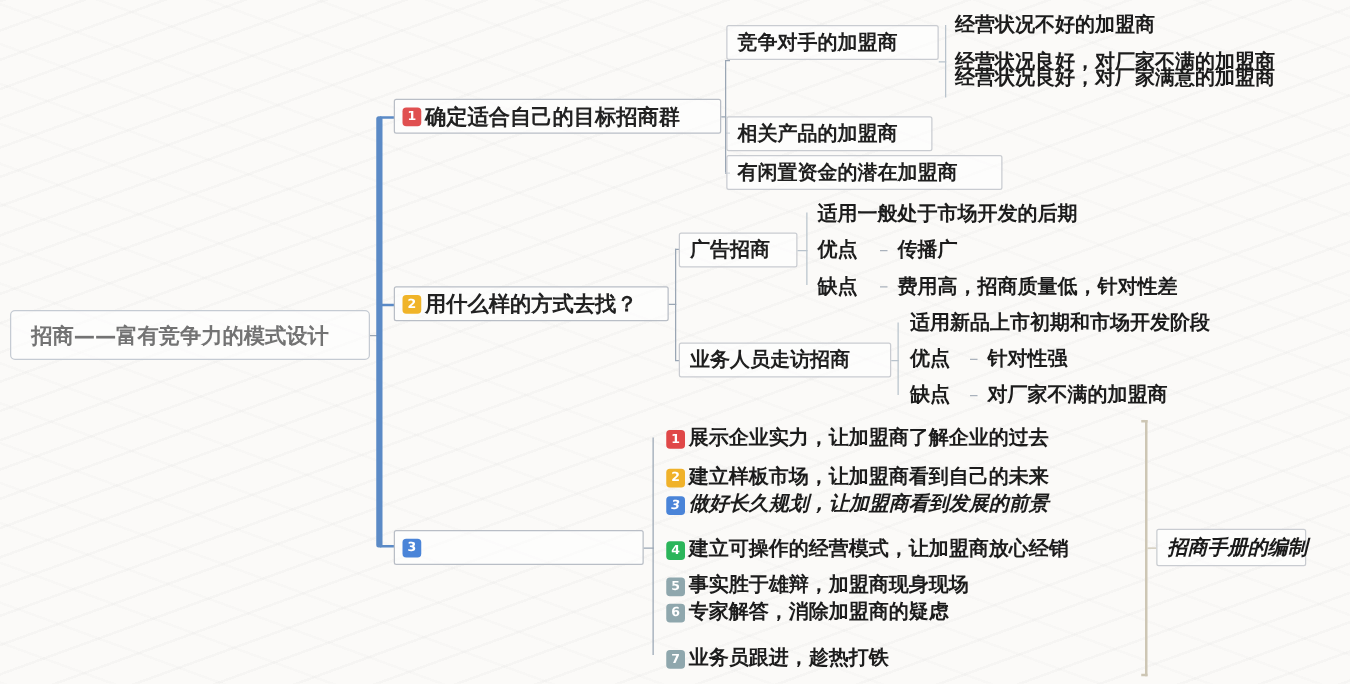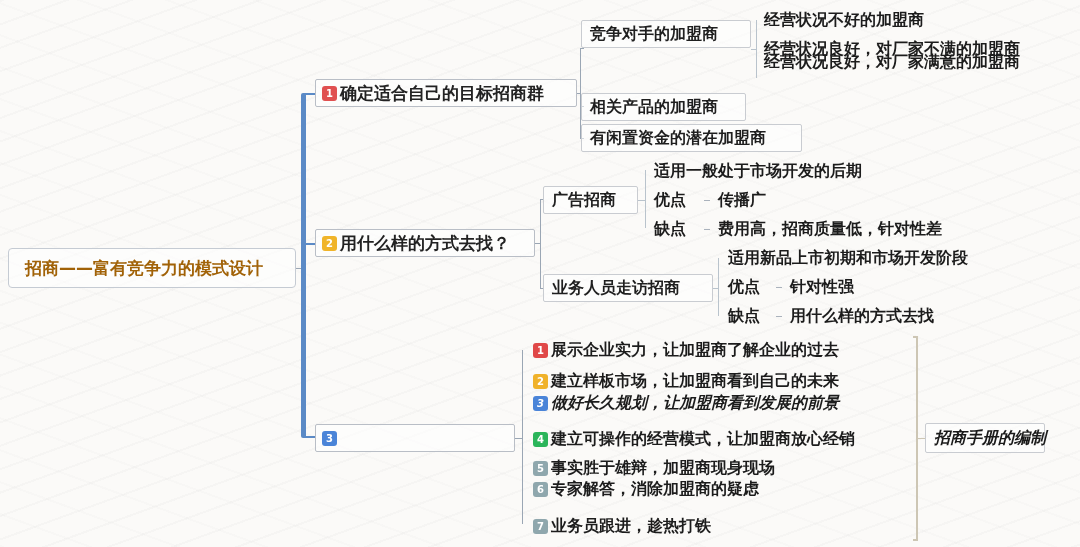--- a/index.html
+++ b/index.html
@@ -19,21 +19,21 @@
     border: 1px solid #c9ccd1;
     border-radius: 2px;
     white-space: nowrap;
     font-weight: bold;
     display: flex; align-items: center;
   }
   .root {
     left: 8px; top: 248px; width: 288px; height: 40px;
     border-color: #c5cbd3;
     border-radius: 4px;
-    font-size: 17px; color: #a16207;
+    font-size: 17px; color: #737373;
     padding-left: 16px;
   }
   .l1 { font-size: 17px; color: #222; padding: 0 6px 0 6px; height: 28px; border-color:#b9bec6; }
   .l2 { font-size: 16px; color: #1f1f1f; padding: 0 8px; height: 28px; }
   .leaf {
     position: absolute; white-space: nowrap; font-weight: bold;
     font-size: 16px; color: #1c1c1c; line-height: 20px;
   }
   .badge {
     display: inline-block; width: 15px; height: 15px; border-radius: 3px;
@@ -119,21 +119,21 @@
   <span>业务人员走访招商</span>
 </div>
 <div class="hline" style="left:713px; top:288px; width:6px; background:#b9c3cc;"></div>
 <div class="vline" style="left:718px; top:258px; height:58px; background:#b9c3cc;"></div>
 <div class="leaf" style="left:728px; top:248px;">适用新品上市初期和市场开发阶段</div>
 <div class="leaf" style="left:728px; top:277px;">优点</div>
 <div class="dash" style="left:776px; top:287px;"></div>
 <div class="leaf" style="left:790px; top:277px;">针对性强</div>
 <div class="leaf" style="left:728px; top:306px;">缺点</div>
 <div class="dash" style="left:776px; top:316px;"></div>
-<div class="leaf" style="left:790px; top:306px;">用什么样的方式去找</div>
+<div class="leaf" style="left:790px; top:306px;">对厂家不满的加盟商</div>
 
 <div class="box l1" style="left:315px; top:424px; width:200px;">
   <span class="badge" style="background:#4a84d8;">3</span>
 </div>
 <div class="hline" style="left:515px; top:438px; width:8px;"></div>
 <div class="vline" style="left:522px; top:350px; height:174px;"></div>
 
 <div class="leaf" style="left:533px; top:340px;">
   <span class="badge" style="background:#e04848;">1</span><span>展示企业实力，让加盟商了解企业的过去</span>
 </div>

